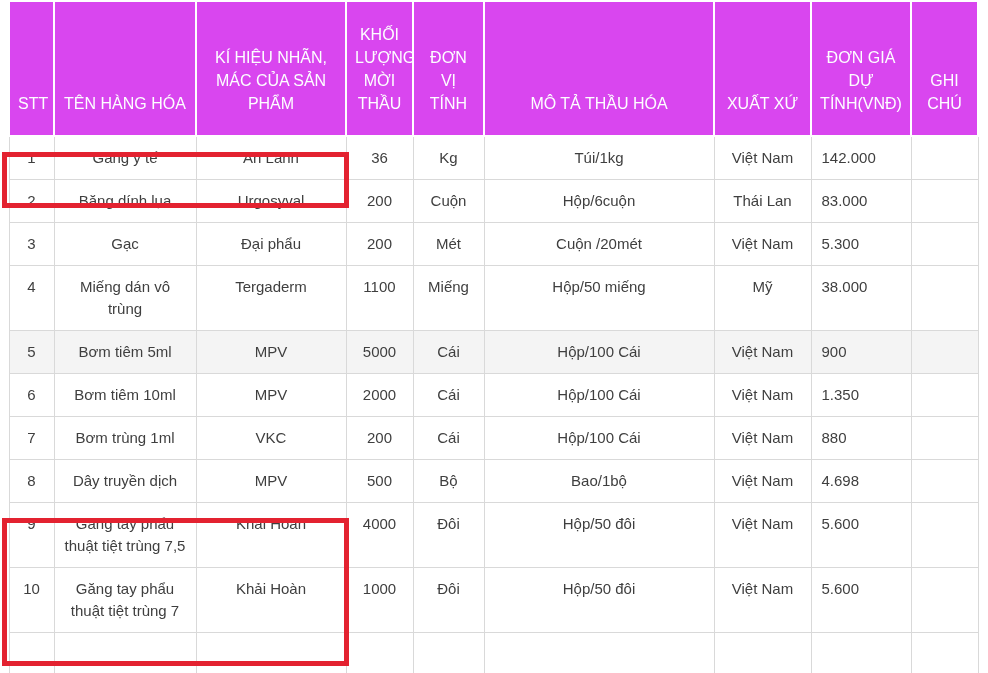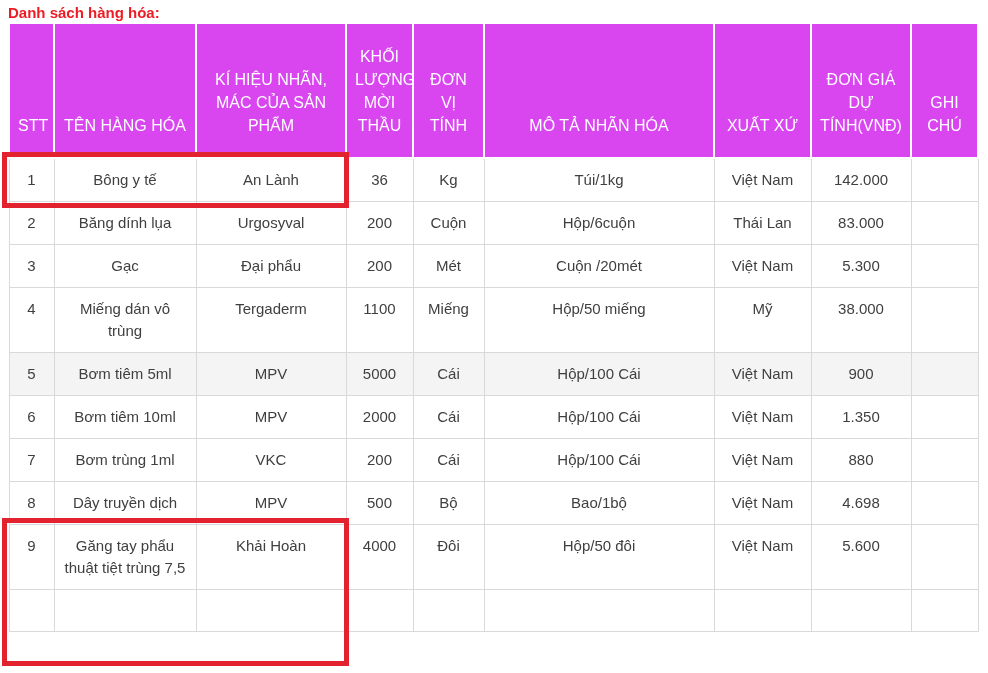--- a/index.html
+++ b/index.html
@@ -47,70 +47,69 @@
     line-height: 22px;
     color: #3f3f3f;
     text-align: center;
     vertical-align: top;
     padding: 10px 10px;
     background: #ffffff;
     word-wrap: normal;
   }
   tr.highlight td { background: #f4f4f4; }
   td.col-don_gia {
-    text-align: center;
+    text-align: left;
     padding-right: 10px;
   }
   tr.partial-row { height: 42px; }
   .anno-box {
     position: absolute;
     border: 5px solid #e32230;
     box-sizing: border-box;
     pointer-events: none;
     background: transparent;
   }
   #anno-box-1 { left: 2px; top: 152px; width: 347px; height: 56px; }
   #anno-box-2 { left: 2px; top: 518px; width: 347px; height: 148px; }
 </style>
 </head>
 <body>
 
 <div class="page">
 
-  <div class="doc-title">Danh sách hàng hóa:</div>
 
   <table class="goods">
     <colgroup>
       <col style="width:45px">
       <col style="width:142px">
       <col style="width:150px">
       <col style="width:67px">
       <col style="width:71px">
       <col style="width:230px">
       <col style="width:97px">
       <col style="width:100px">
       <col style="width:67px">
     </colgroup>
     <thead>
       <tr id="header-row">
           <th class="col-stt">STT</th>
           <th class="col-ten_hang_hoa">TÊN HÀNG HÓA</th>
           <th class="col-ki_hieu">KÍ HIỆU NHÃN, MÁC CỦA SẢN PHẨM</th>
           <th class="col-khoi_luong">KHỐI LƯỢNG MỜI THẦU</th>
           <th class="col-don_vi">ĐƠN VỊ TÍNH</th>
-          <th class="col-mo_ta">MÔ TẢ NHÃN HÓA</th>
+          <th class="col-mo_ta">MÔ TẢ THẦU HÓA</th>
           <th class="col-xuat_xu">XUẤT XỨ</th>
           <th class="col-don_gia">ĐƠN GIÁ DỰ TÍNH(VNĐ)</th>
           <th class="col-ghi_chu">GHI CHÚ</th>
         </tr>
     </thead>
     <tbody id="table-body">
         <tr>
           <td class="col-stt">1</td>
-          <td class="col-ten_hang_hoa">Bông y tế</td>
+          <td class="col-ten_hang_hoa">Găng y tế</td>
           <td class="col-ki_hieu">An Lành</td>
           <td class="col-khoi_luong">36</td>
           <td class="col-don_vi">Kg</td>
           <td class="col-mo_ta">Túi/1kg</td>
           <td class="col-xuat_xu">Việt Nam</td>
           <td class="col-don_gia">142.000</td>
           <td class="col-ghi_chu"></td>
         </tr>
         <tr>
           <td class="col-stt">2</td>
@@ -187,20 +186,31 @@
           <td class="col-mo_ta">Bao/1bộ</td>
           <td class="col-xuat_xu">Việt Nam</td>
           <td class="col-don_gia">4.698</td>
           <td class="col-ghi_chu"></td>
         </tr>
         <tr>
           <td class="col-stt">9</td>
           <td class="col-ten_hang_hoa">Găng tay phẩu thuật tiệt trùng 7,5</td>
           <td class="col-ki_hieu">Khải Hoàn</td>
           <td class="col-khoi_luong">4000</td>
+          <td class="col-don_vi">Đôi</td>
+          <td class="col-mo_ta">Hộp/50 đôi</td>
+          <td class="col-xuat_xu">Việt Nam</td>
+          <td class="col-don_gia">5.600</td>
+          <td class="col-ghi_chu"></td>
+        </tr>
+        <tr>
+          <td class="col-stt">10</td>
+          <td class="col-ten_hang_hoa">Găng tay phẩu thuật tiệt trùng 7</td>
+          <td class="col-ki_hieu">Khải Hoàn</td>
+          <td class="col-khoi_luong">1000</td>
           <td class="col-don_vi">Đôi</td>
           <td class="col-mo_ta">Hộp/50 đôi</td>
           <td class="col-xuat_xu">Việt Nam</td>
           <td class="col-don_gia">5.600</td>
           <td class="col-ghi_chu"></td>
         </tr>
         <tr class="partial-row">
           <td class="col-stt"></td>
           <td class="col-ten_hang_hoa"></td>
           <td class="col-ki_hieu"></td>

